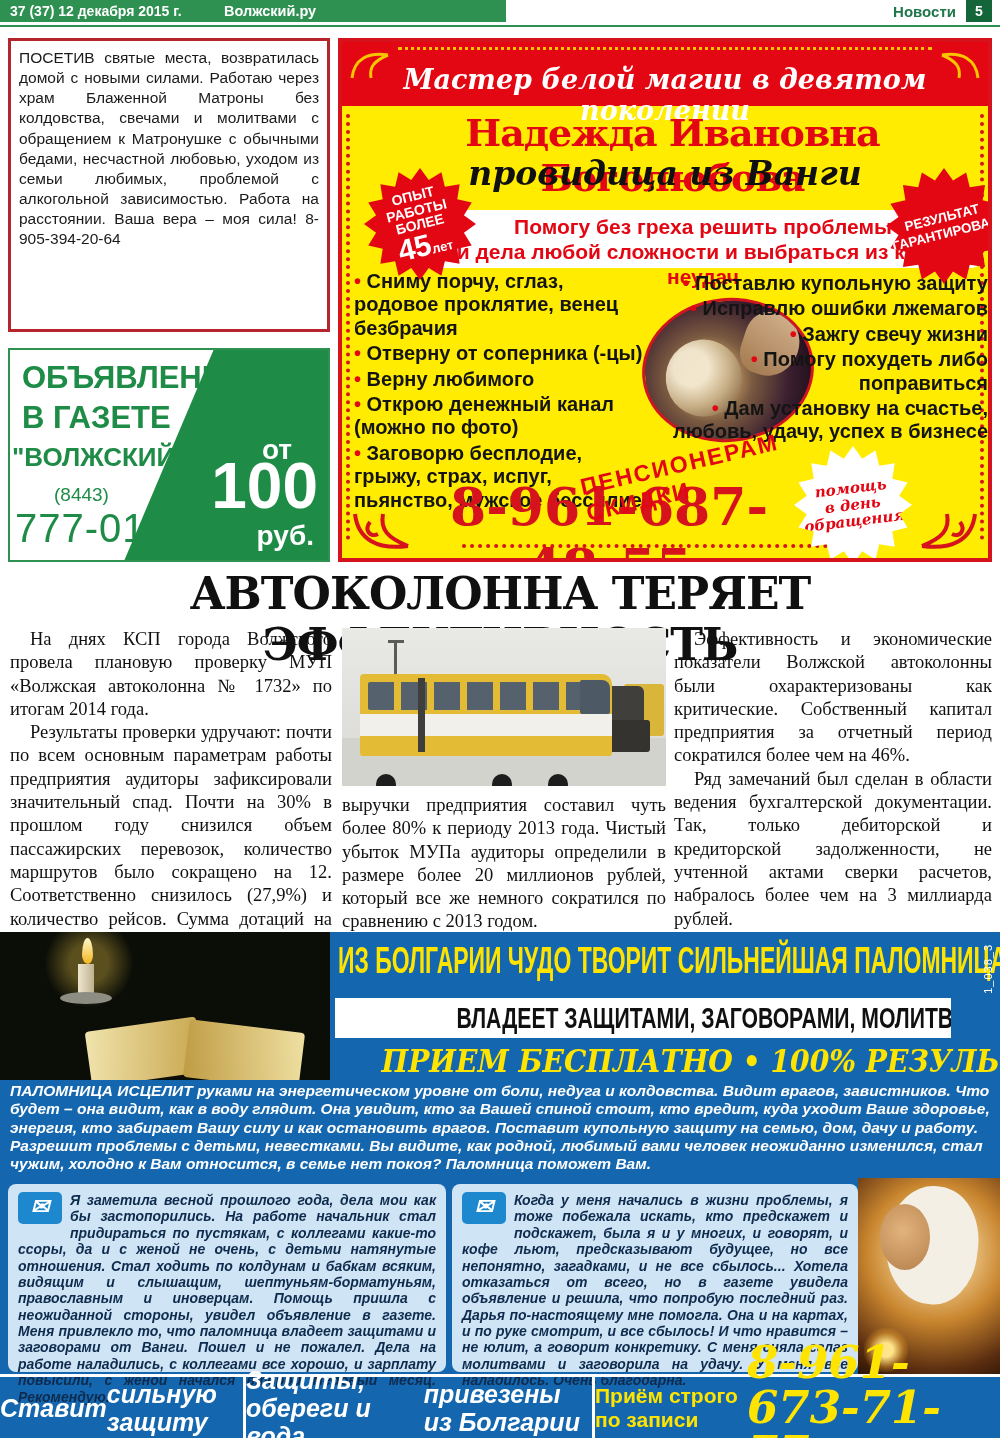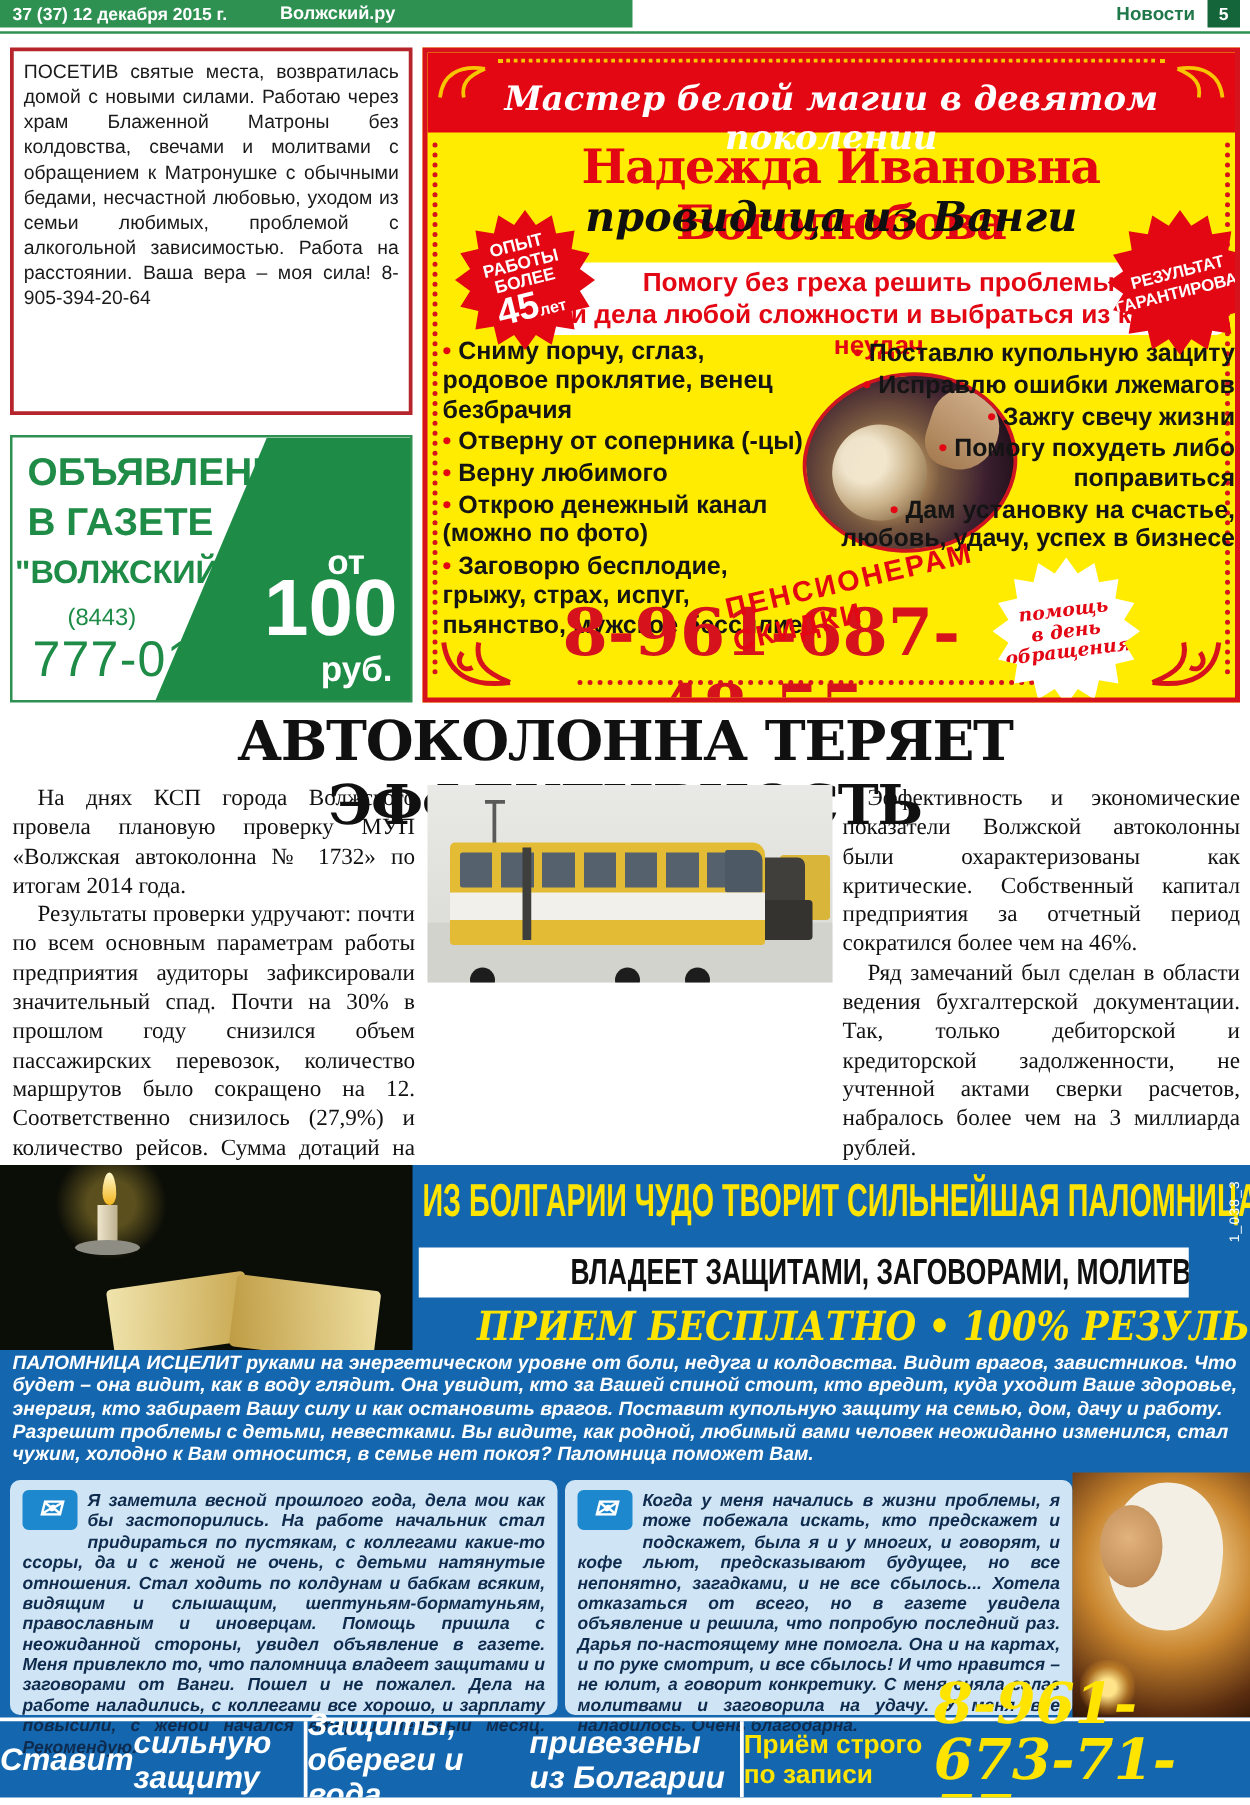--- a/index.html
+++ b/index.html
@@ -21,21 +21,21 @@
   #matushka-body { font-size:15.5px; line-height:1.3; color:#1a1a1a; text-align:justify; }
 
   
   #gazeta { position:absolute; left:8px; top:348px; width:322px; height:214px; border:2px solid #2e9152; background:#fff; overflow:hidden; }
   #gazeta-tri { position:absolute; inset:0; background:#1e8c46; clip-path:polygon(64% 0, 100% 0, 100% 100%, 36% 100%); }
   .gz-green { position:absolute; color:#1e8c46; }
   #gz-l1 { left:12px; top:10px; font-size:31px; font-weight:bold; }
   #gz-l2 { left:12px; top:50px; font-size:31px; font-weight:bold; }
   #gz-l3 { left:2px; top:92px; font-size:26px; font-weight:bold; }
   #gz-code { left:44px; top:134px; font-size:19px; }
-  #gz-phone { left:16px; top:156px; font-size:40px; font-weight:normal; letter-spacing:1px; }
+  #gz-phone { left:5px; top:156px; font-size:40px; font-weight:normal; letter-spacing:1px; }
   .gz-white { position:absolute; color:#fff; font-weight:bold; }
   #gz-from { right:36px; top:84px; font-size:28px; }
   #gz-num { right:10px; top:104px; font-size:64px; line-height:1; }
   #gz-unit { right:14px; top:170px; font-size:28px; }
 
   
   #magic { position:absolute; left:338px; top:38px; width:654px; height:524px; background:#ffec00; border:4px solid #d6131d; overflow:hidden; }
   #magic-banner { position:absolute; left:0; top:0; width:100%; height:64px; background:#e30613; }
   #magic-banner-scallop { position:absolute; left:56px; right:56px; top:5px; height:0; border-top:3px dotted #f7c600; }
   #magic-banner-text { position:absolute; left:0; top:22px; width:100%; text-align:center; color:#fff; font-family:"DejaVu Serif", serif; font-style:italic; font-weight:bold; font-size:27px; }
@@ -254,20 +254,21 @@
     <div id="bus-body">
       <div id="bus-windows"></div>
       <div id="bus-windshield"></div>
       <div id="bus-band"></div>
       <div id="bus-joint"></div>
     </div>
     <div id="bw1" class="bus-wheel"></div>
     <div id="bw2" class="bus-wheel"></div>
     <div id="bw3" class="bus-wheel"></div>
   </div>
+  <p id="art-col2-text" style="text-indent:0;">выручки предприятия составил чуть более 80% к периоду 2013 года. Чистый убыток МУПа аудиторы определили в размере более 20 миллионов рублей, который все же немного сократился по сравнению с 2013 годом.</p>
 </div>
 
 <div id="art-col3" class="art-col">
   <p>Эффективность и экономические показатели Волжской автоколонны были охарактеризованы как критические. Собственный капитал предприятия за отчетный период сократился более чем на 46%.</p>
   <p>Ряд замечаний был сделан в области ведения бухгалтерской документации. Так, только дебиторской и кредиторской задолженности, не учтенной актами сверки расчетов, набралось более чем на 3 миллиарда рублей.</p>
   <p>По итогам проверки предприятию было поручено разработать меры по повышению эффективности работы и устранить нарушения.</p>
 </div>
 
 <div id="pilgrim">
   <div id="candle-photo">

